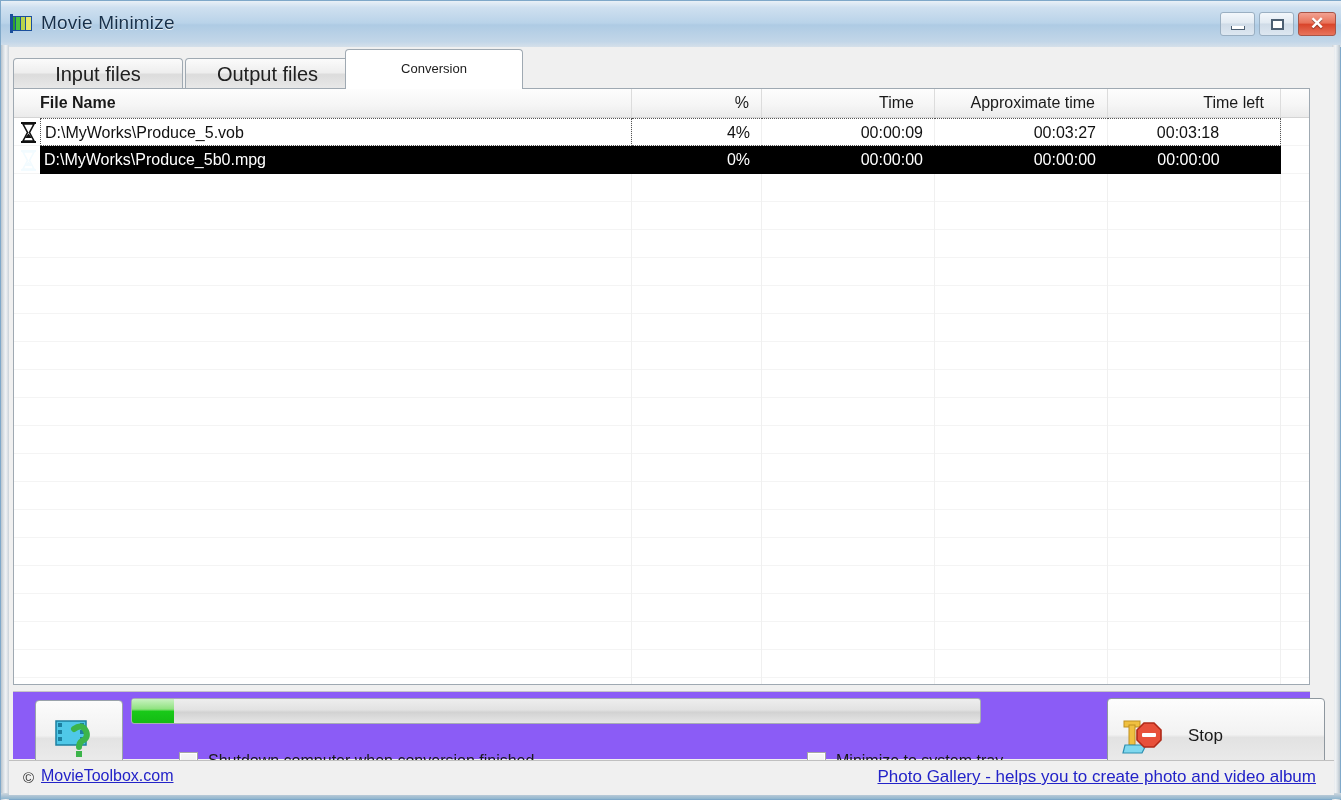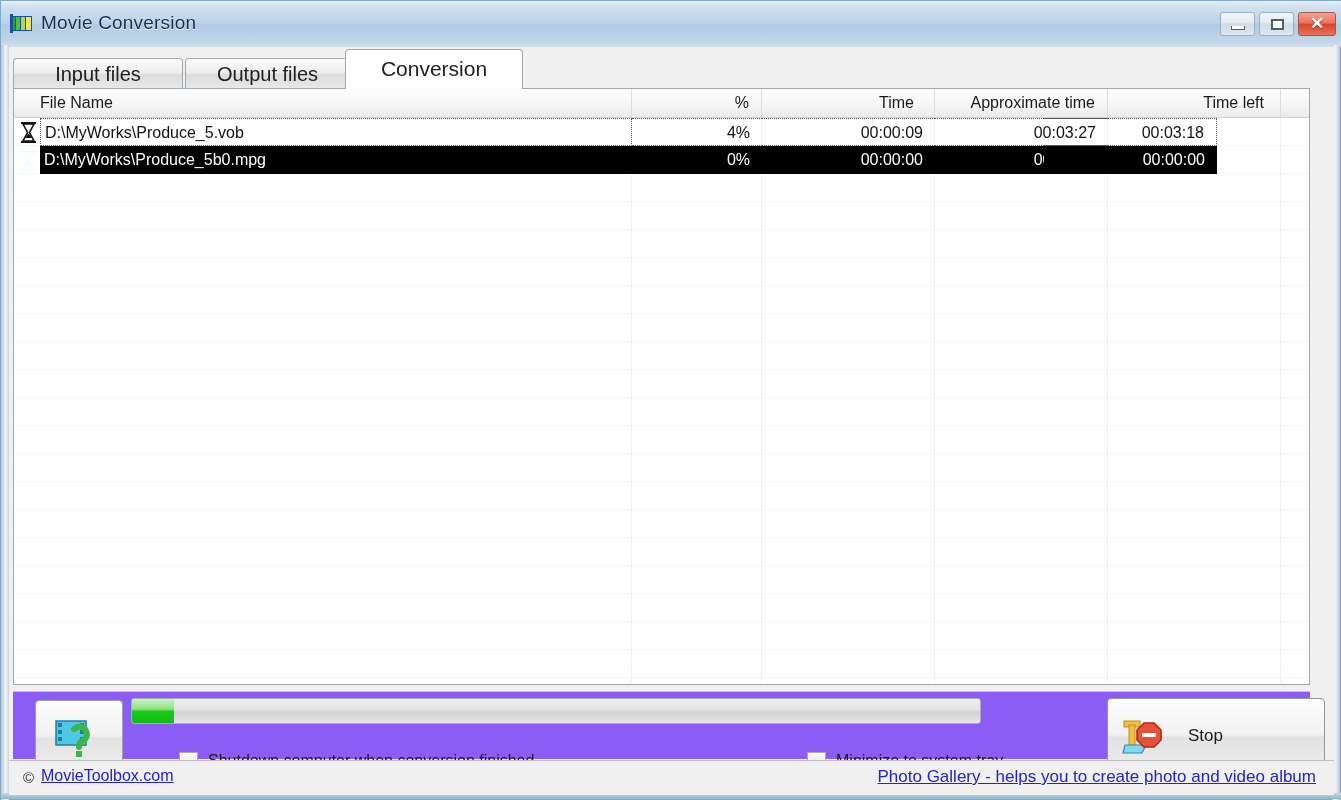--- a/index.html
+++ b/index.html
@@ -95,21 +95,21 @@
     cursor: pointer;
     background: linear-gradient(to bottom, #fbfbfb 0%, #eeeeee 45%, #dcdcdc 52%, #e9e9e9 100%);
   }
   .tab.active {
     background: #ffffff;
     border-color: #9fa9b2;
     z-index: 5;
   }
   #tab-input      { left: 4px;   width: 170px; height: 31px; line-height: 30px; }
   #tab-output     { left: 176px; width: 165px; height: 31px; line-height: 30px; }
-  #tab-conversion { left: 336px; width: 178px; height: 40px; line-height: 38px; font-size: 21px; }
+  #tab-conversion { left: 336px; width: 178px; height: 40px; line-height: 38px; font-size: 13px; }
 
   
   #listview {
     position: absolute; left: 4px; top: 41px;
     width: 1297px; height: 597px;
     background: #ffffff;
     border: 1px solid #9fa9b2;
     overflow: hidden;
   }
   #list-header {
@@ -117,21 +117,21 @@
     background: linear-gradient(to bottom, #fdfdfd 0%, #f6f6f6 55%, #ebebeb 100%);
     border-bottom: 1px solid #d4d4d4;
   }
   .hcell {
     position: absolute; top: 0; height: 28px; line-height: 27px;
     font-size: 16px; color: #1a1a1a;
     border-right: 1px solid #dcdcdc;
     overflow: hidden; white-space: nowrap;
     cursor: pointer;
   }
-  #h-file { left: 0;    width: 618px; padding-left: 26px; text-align: left; }
+  #h-file { left: 0;    width: 618px; padding-left: 26px; text-align: left; font-weight: bold; }
   #h-pct  { left: 618px; width: 130px; padding-right: 12px; text-align: right; }
   #h-time { left: 748px; width: 173px; padding-right: 20px; text-align: right; }
   #h-appx { left: 921px; width: 173px; padding-right: 12px; text-align: right; }
   #h-left { left: 1094px; width: 173px; padding-right: 16px; text-align: right; }
   #h-pad  { left: 1267px; width: 28px; border-right: none; }
 
   
   #grid {
     position: absolute; left: 0; top: 29px; width: 1295px; height: 566px;
     background-image:
@@ -158,21 +158,21 @@
   }
   .cell {
     position: absolute; top: 0; height: 28px; line-height: 27px;
     font-size: 16px; color: #111111;
     overflow: hidden; white-space: nowrap;
   }
   .cell-file { left: 26px; width: 592px; padding-left: 4px; text-align: left; }
   .cell-pct  { left: 618px; width: 130px; padding-right: 12px; text-align: right; }
   .cell-time { left: 748px; width: 173px; padding-right: 12px; text-align: right; }
   .cell-appx { left: 921px; width: 173px; padding-right: 12px; text-align: right; }
-  .cell-left { left: 1030px; width: 173px; padding-right: 12px; text-align: right; }
+  .cell-left { left: 1094px; width: 173px; padding-right: 12px; text-align: center; }
   .row.focused .cell-pct,
   .row.focused .cell-time,
   .row.focused .cell-appx,
   .row.focused .cell-left { border-top: 1px dotted #555; border-bottom: 1px dotted #555; }
   .row.focused .cell-left { border-right: 1px dotted #555; }
 
   
   #controlpanel {
     position: absolute; left: 4px; top: 644px;
     width: 1297px; height: 68px;
@@ -254,21 +254,21 @@
 
   <div id="titlebar">
     <svg id="app-icon" viewBox="0 0 22 19">
       <rect x="0" y="2" width="22" height="15" fill="#1b4f9c"></rect>
       <rect x="1" y="3" width="4" height="13" fill="#2fa02f"></rect>
       <rect x="6" y="3" width="4" height="13" fill="#49c23f"></rect>
       <rect x="11" y="3" width="4" height="13" fill="#b9d44a"></rect>
       <rect x="16" y="3" width="5" height="13" fill="#e8e86a"></rect>
       <rect x="0" y="0" width="3" height="19" fill="#1b4f9c"></rect>
     </svg>
-    <div id="title-text">Movie Conversion</div>
+    <div id="title-text">Movie Minimize</div>
 
     <div class="winbtn" id="btn-min">
       <span class="glyph-min"></span>
     </div>
     <div class="winbtn" id="btn-max">
       <span class="glyph-max"></span>
     </div>
     <div class="winbtn" id="btn-close">
       <span class="glyph-close">✕</span>
     </div>

